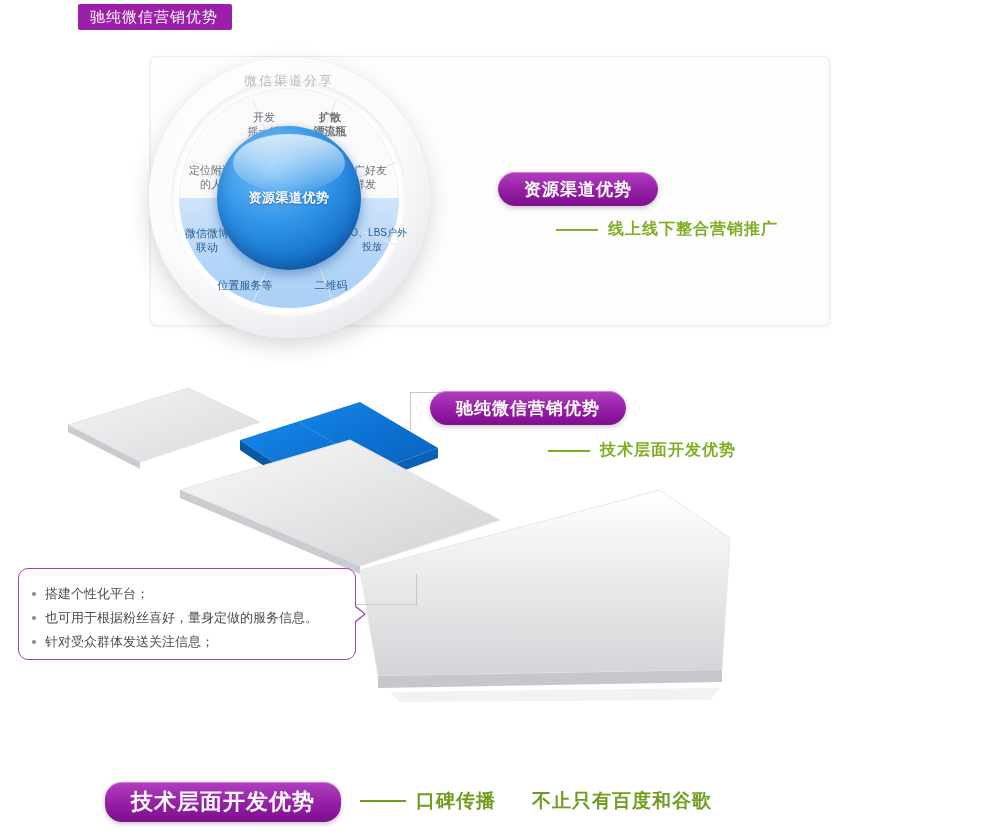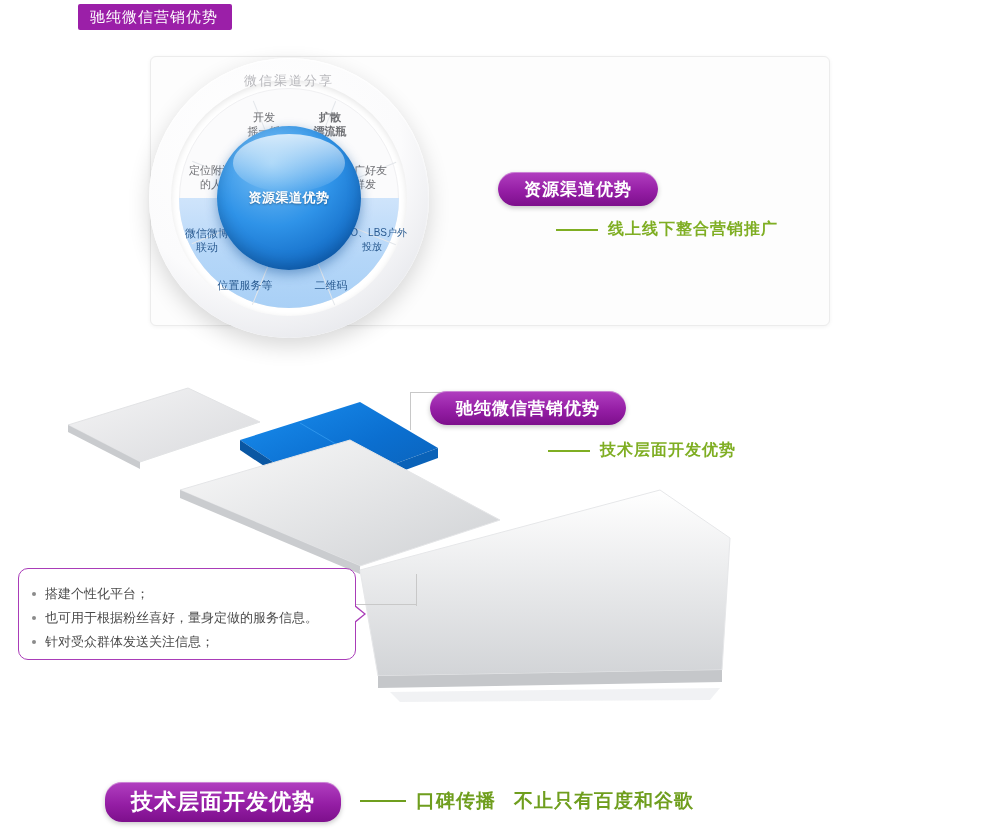--- a/index.html
+++ b/index.html
@@ -138,21 +138,21 @@
     display:flex; align-items:center;
   }
   .green-cap .dash {
     display:inline-block; width:42px; height:2px;
     background:#7fae23; margin-right:10px;
   }
   #cap-1 { left:556px; top:219px; }
   #cap-2 { left:548px; top:440px; }
   #cap-3 { left:360px; top:788px; font-size:19px; color:#6f9e1e; }
   #cap-3 .dash { width:46px; background:#6f9e1e; }
-  #cap-3 .seg2 { margin-left:18px; }
+  #cap-3 .seg2 { margin-left:36px; }
 
   
   #iso-wrap {
     position:absolute; left:60px; top:370px;
     width:760px; height:340px;
   }
 
   
   #callout {
     position:absolute; left:18px; top:568px;

